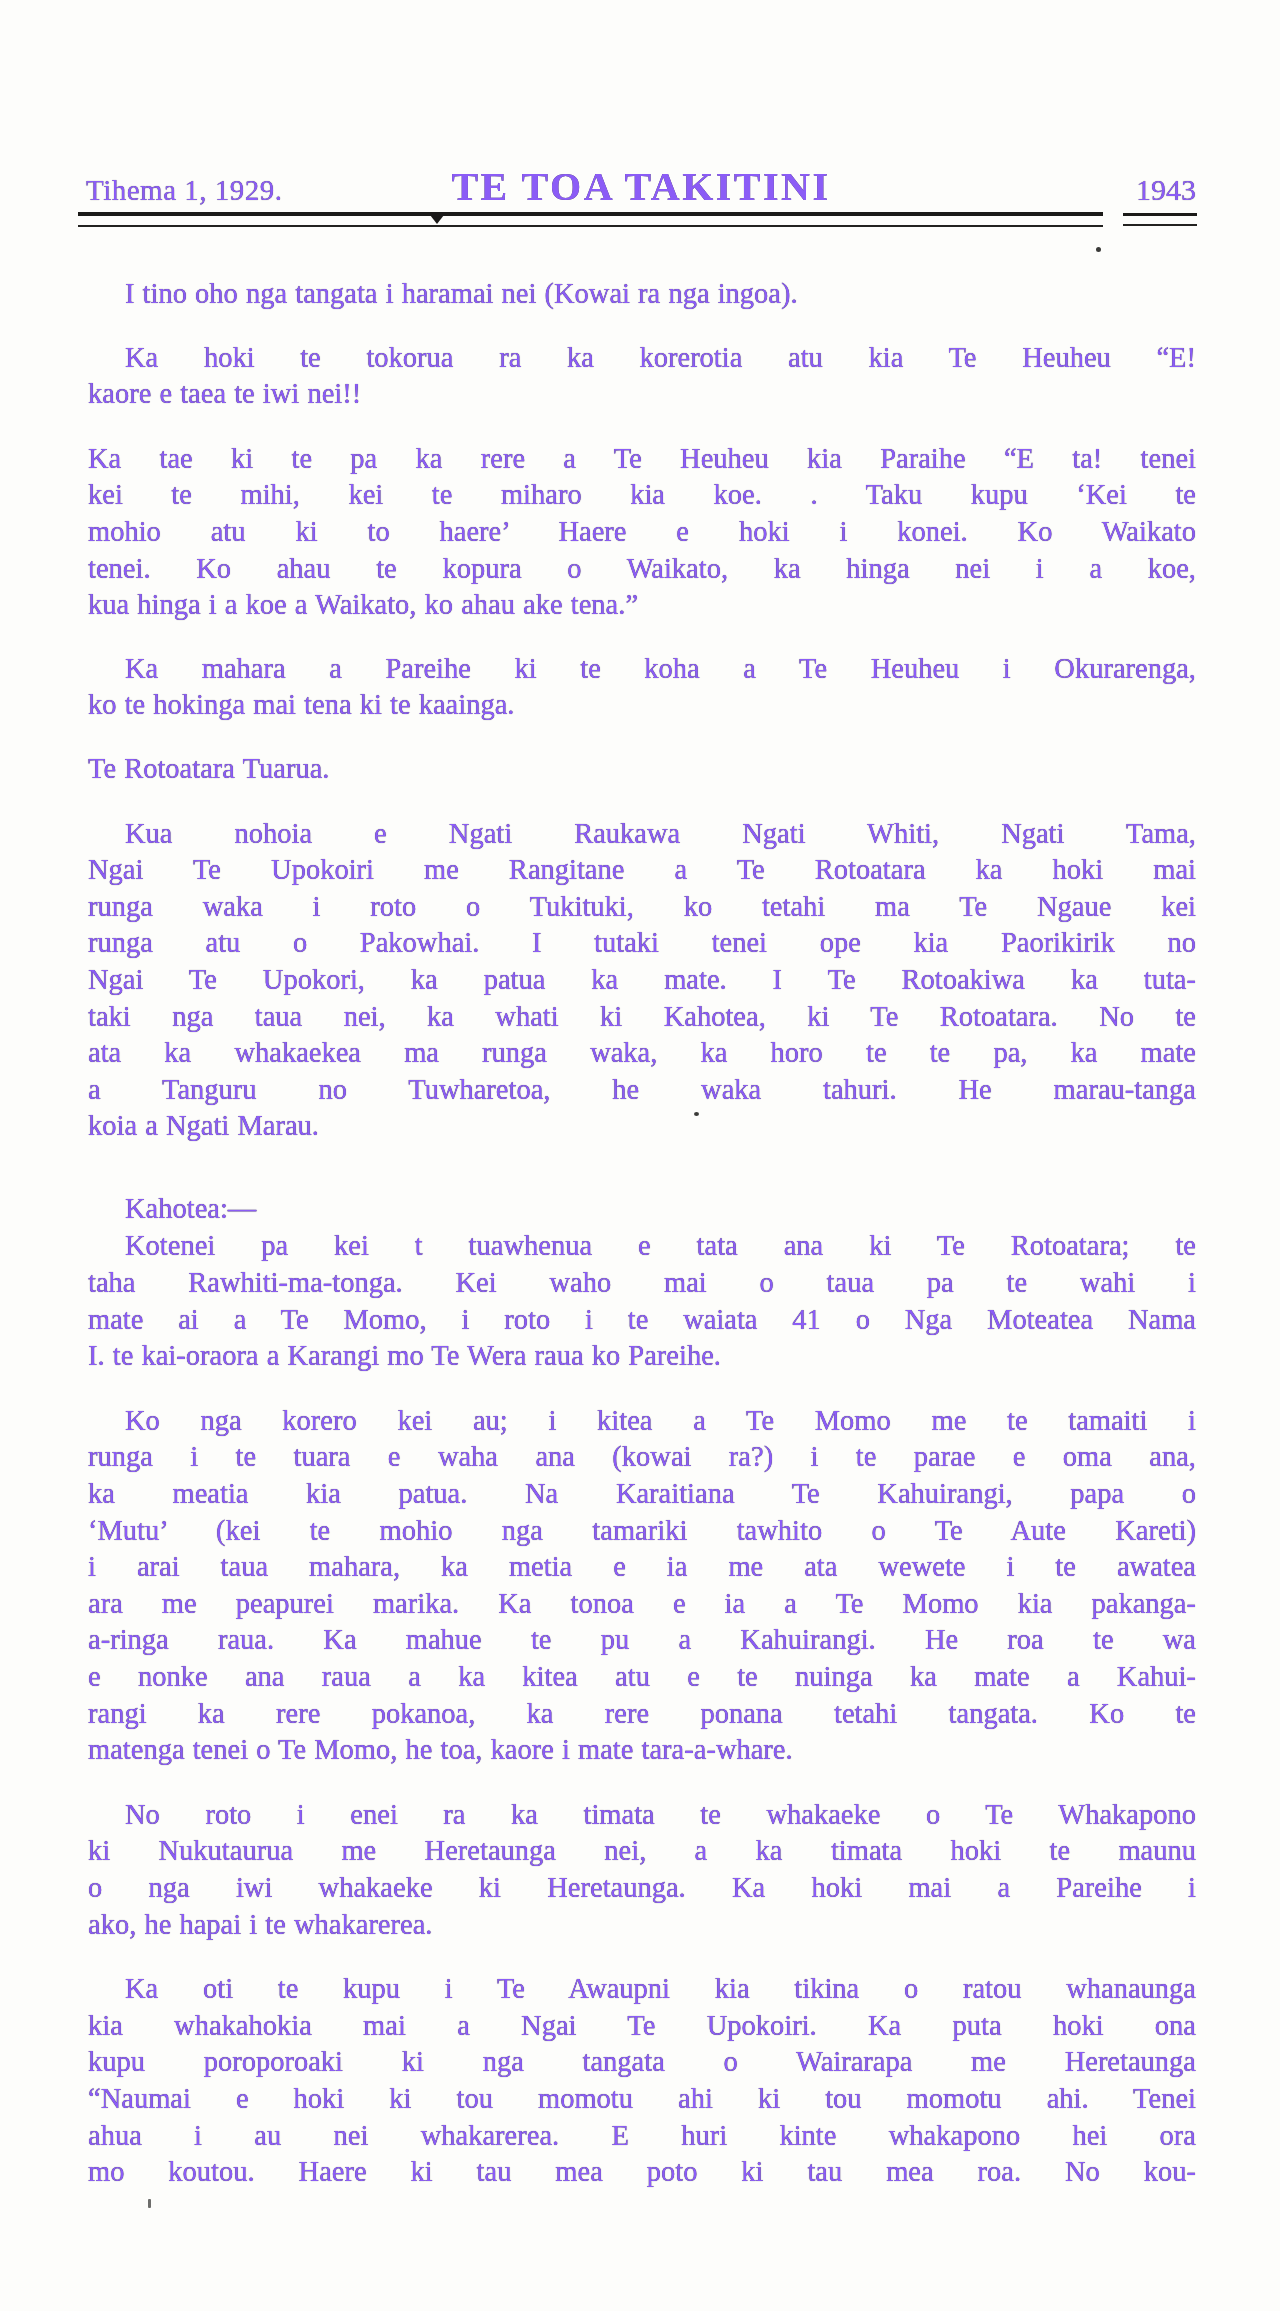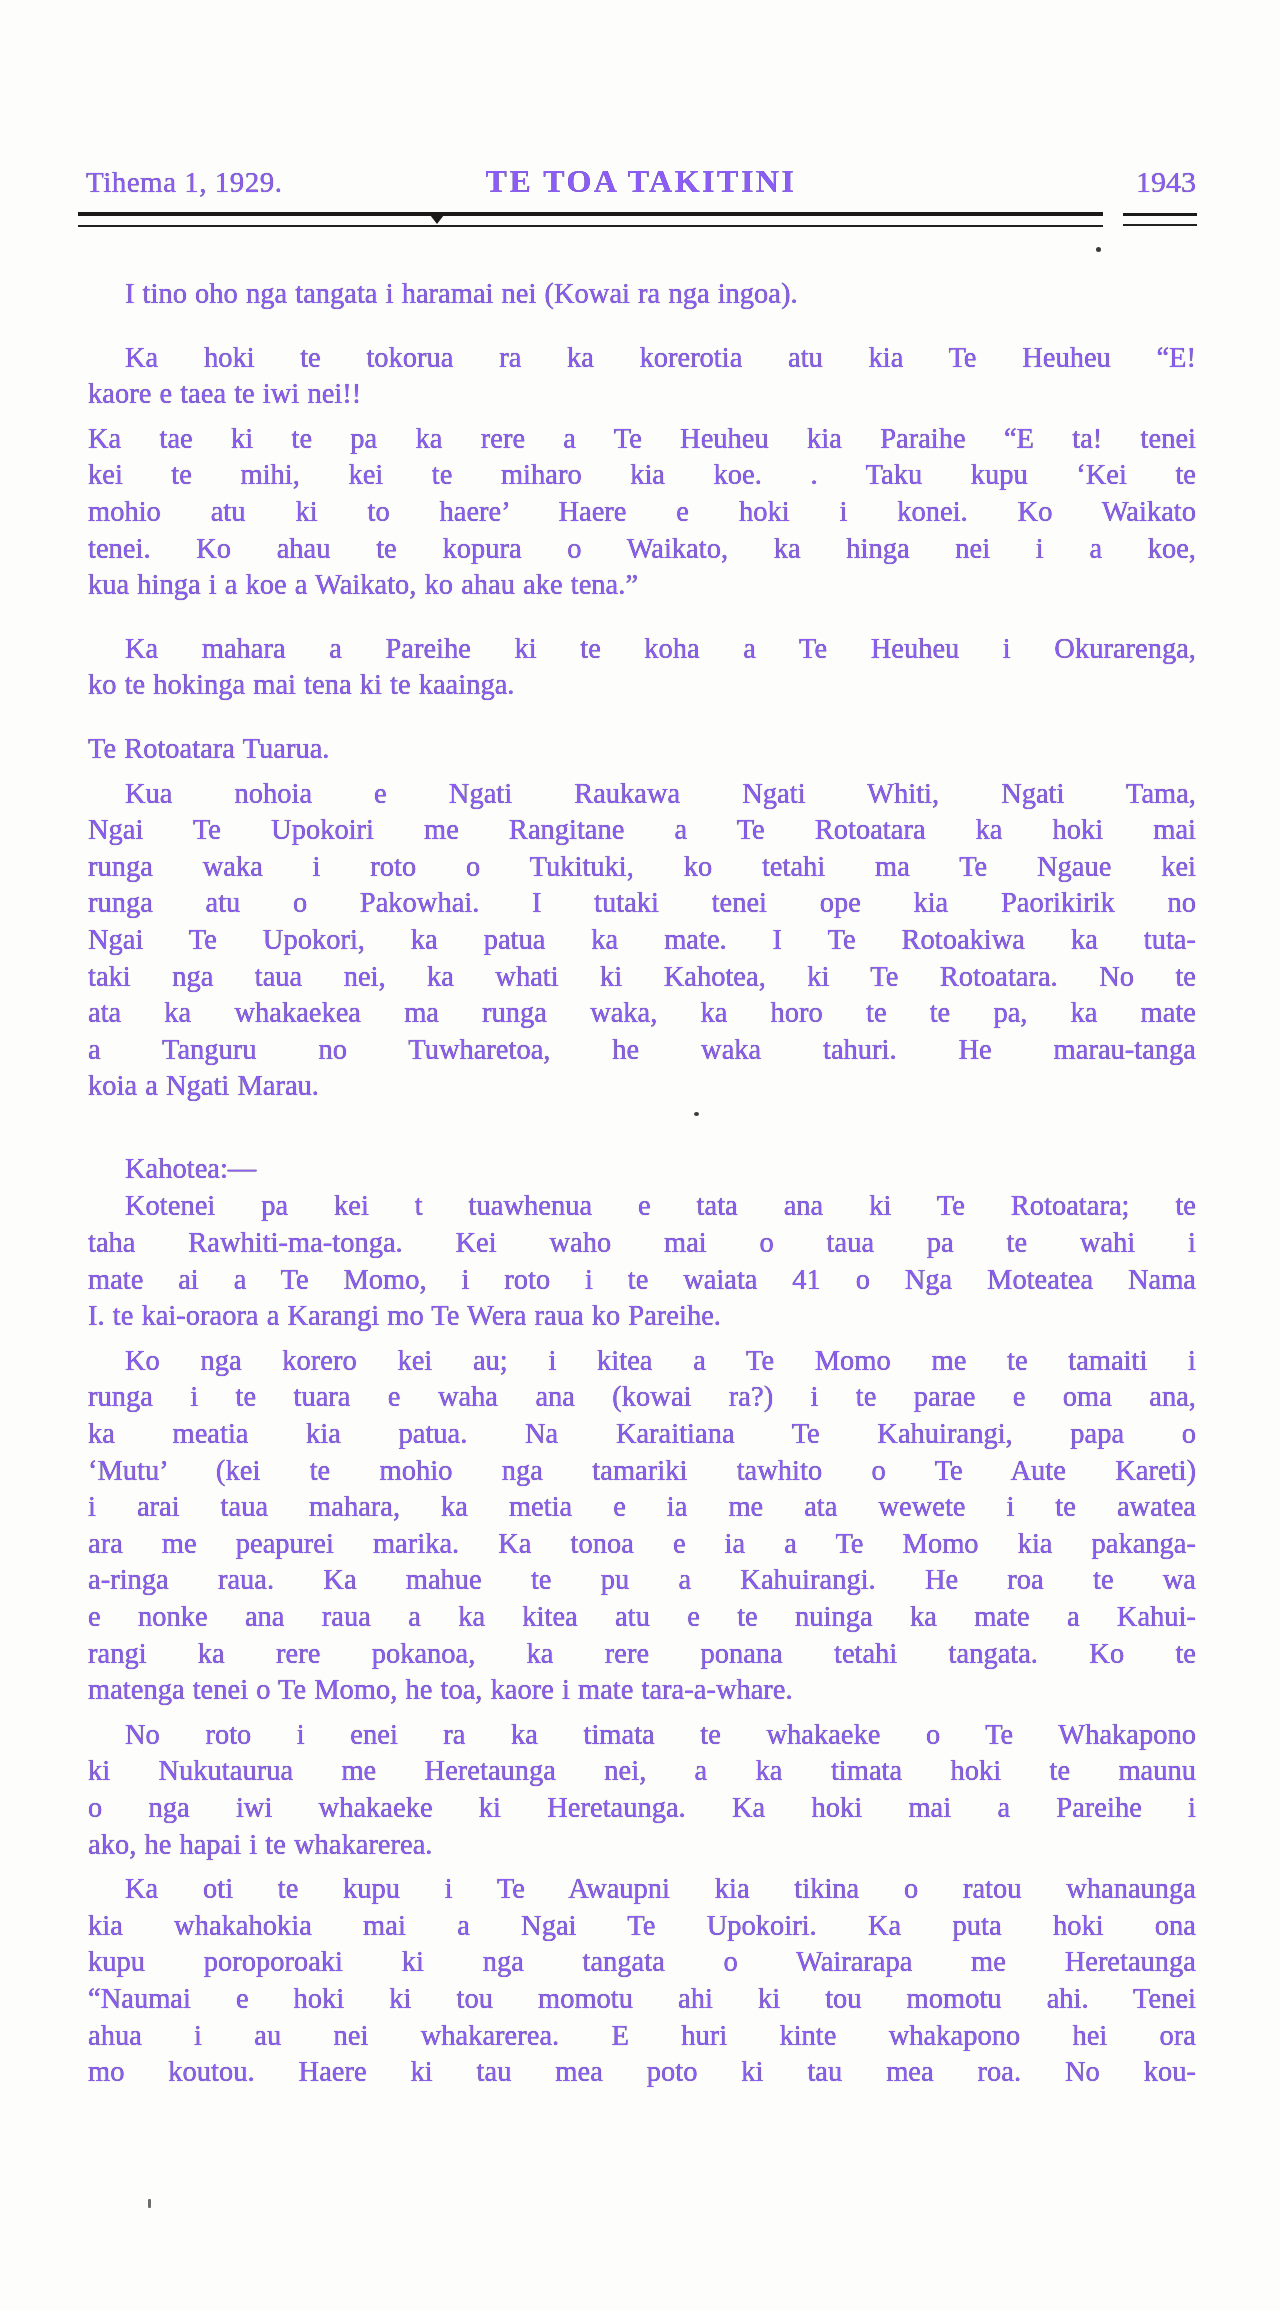--- a/index.html
+++ b/index.html
@@ -24,21 +24,21 @@
     align-items: baseline;
   }
   .issue-date {
     justify-self: start;
     font-size: 29px;
     letter-spacing: 0.5px;
     text-shadow: 0 0 0.7px rgba(10,10,10,0.85);
   }
   .page-title {
     justify-self: center;
-    font-size: 32px;
+    font-size: 40px;
     font-weight: bold;
     letter-spacing: 2.5px;
     white-space: nowrap;
     text-shadow: 0 0 0.6px rgba(10,10,10,0.8);
   }
   .page-number {
     justify-self: end;
     font-size: 30px;
     text-shadow: 0 0 0.7px rgba(10,10,10,0.85);
   }
@@ -84,21 +84,21 @@
     top: 276px;
     left: 88px;
     right: 84px;
     font-size: 28.5px;
     line-height: 36.6px;
     text-shadow: 0 0 0.7px rgba(10,10,10,0.9);
     word-spacing: 1px;
   }
   .para { margin-top: 27px; }
   .para:first-child { margin-top: 0; }
-  .para.gap-sm { margin-top: 8px; }
+  .para.gap-sm { margin-top: 28px; }
   .para.gap-md { margin-top: 1px; }
   .para.gap-lg { margin-top: 46px; }
   .line {
     text-align: justify;
     text-align-last: justify;
     white-space: normal;
   }
   .line.last {
     text-align: left;
     text-align-last: left;

